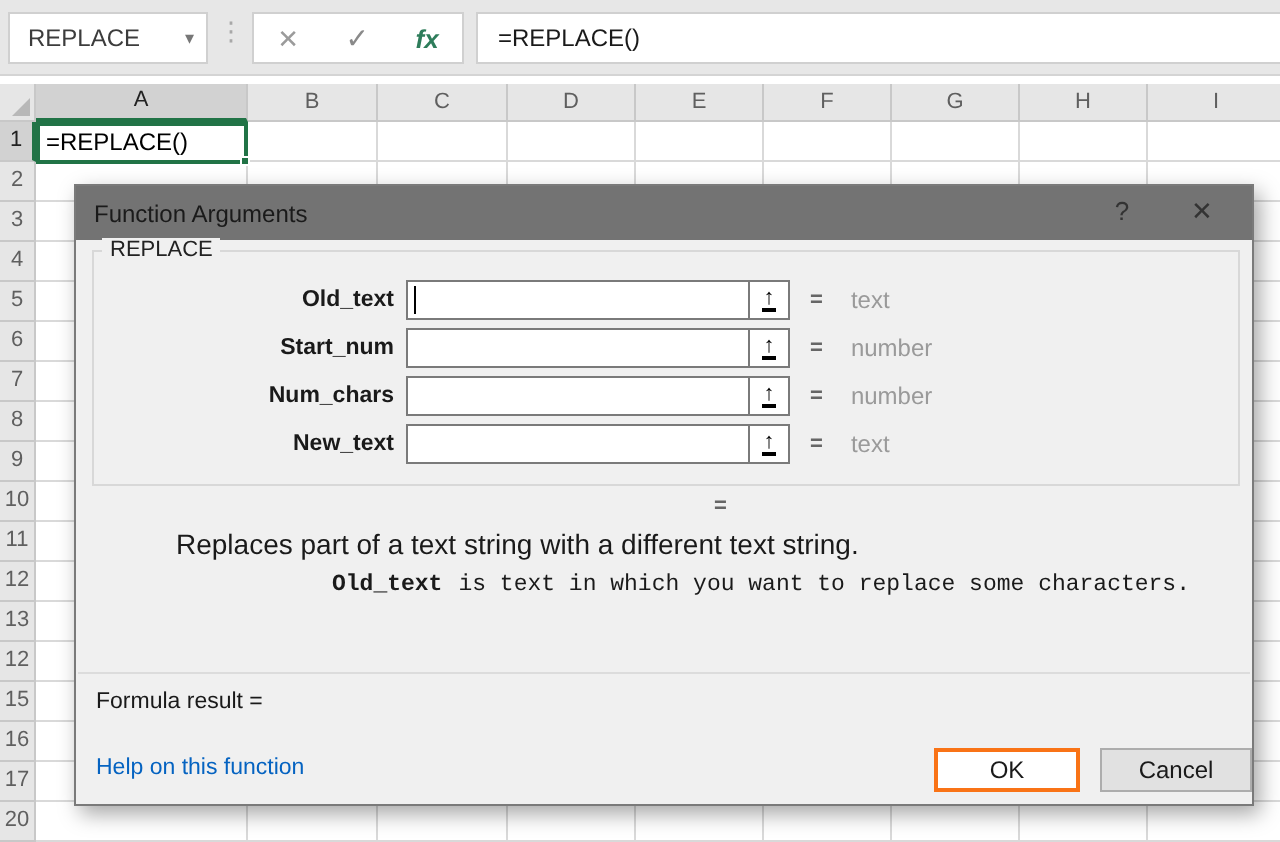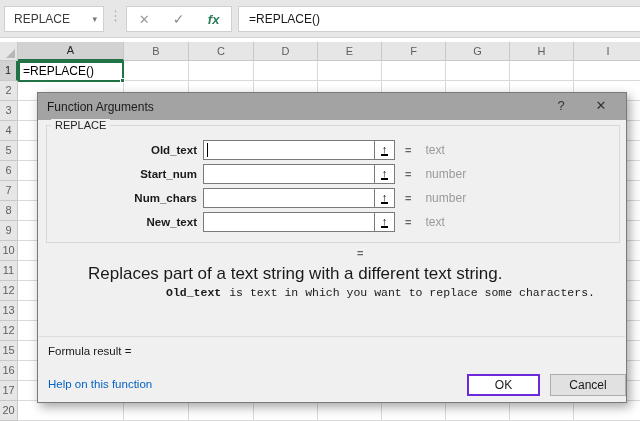--- a/index.html
+++ b/index.html
@@ -82,21 +82,21 @@
   }
 
   
   .dialog {
     position:absolute; left:37px; top:92px; width:590px; height:311px;
     background:#f0f0f0; border:1px solid #7a7a7a;
     box-shadow:3px 4px 10px rgba(0,0,0,.35);
     z-index:10; font-size:12px; color:#1a1a1a;
   }
   .dlg-title {
-    height:27px; background:#a3a3a3; display:flex; align-items:center;
+    height:27px; background:#737373; display:flex; align-items:center;
     padding-left:9px; font-size:12px; color:#1a1a1a;
   }
   .dlg-help  { position:absolute; top:5px; right:52px; width:26px; height:18px; text-align:center;
                font-size:13px; color:#333; }
   .dlg-close { position:absolute; top:5px; right:12px; width:26px; height:18px; text-align:center;
                font-size:13px; color:#333; }
   .groupbox {
     position:absolute; left:8px; top:32px; width:574px; height:118px;
     border:1px solid #d8d8d8;
   }
@@ -123,33 +123,33 @@
   }
   .collapsebtn .cicon {
     font-size:11px; font-weight:bold; color:#000; line-height:10px;
     border-bottom:2px solid #000; padding:0 1px;
   }
   .feq { margin-left:10px; font-size:11px; font-weight:bold; color:#666; }
   .ftype { margin-left:14px; font-size:12px; color:#9a9a9a; }
   .loneeq {
     position:absolute; left:319px; top:154px; font-size:11px; font-weight:bold; color:#666;
   }
-  .desc1 { position:absolute; left:10px; top:171px; font-size:17px; color:#1a1a1a;padding-left:40px; }
+  .desc1 { position:absolute; left:10px; top:171px; font-size:14px; color:#1a1a1a;padding-left:40px; }
   .desc2 { position:absolute; left:128px; top:193px; font-size:11.5px; color:#1a1a1a;font-family:Liberation Mono, monospace; }
   .desc2 b { font-weight:bold; }
   .desc2 .sp { display:inline-block; width:8px; }
   .sep { position:absolute; left:1px; right:1px; top:243px; height:1px; background:#dcdcdc; }
   .fresult { position:absolute; left:10px; top:252px; font-size:11.5px; color:#1a1a1a; }
   .helplink {
     position:absolute; left:10px; top:285px; font-size:11.5px;
     color:#0563c1; cursor:pointer;
   }
   .okbtn {
     position:absolute; left:429px; top:281px; width:73px; height:22px;
-    background:#fff; border:2px solid #6d28d9;
+    background:#fff; border:2px solid #f97316;
     font-family:"Liberation Sans", sans-serif; font-size:12px; color:#1a1a1a;
     text-align:center; line-height:18px;
   }
   .cancelbtn {
     position:absolute; left:512px; top:281px; width:76px; height:22px;
     background:#e1e1e1; border:1px solid #adadad;
     font-family:"Liberation Sans", sans-serif; font-size:12px; color:#1a1a1a;
     text-align:center; line-height:20px;
   }
 </style>

